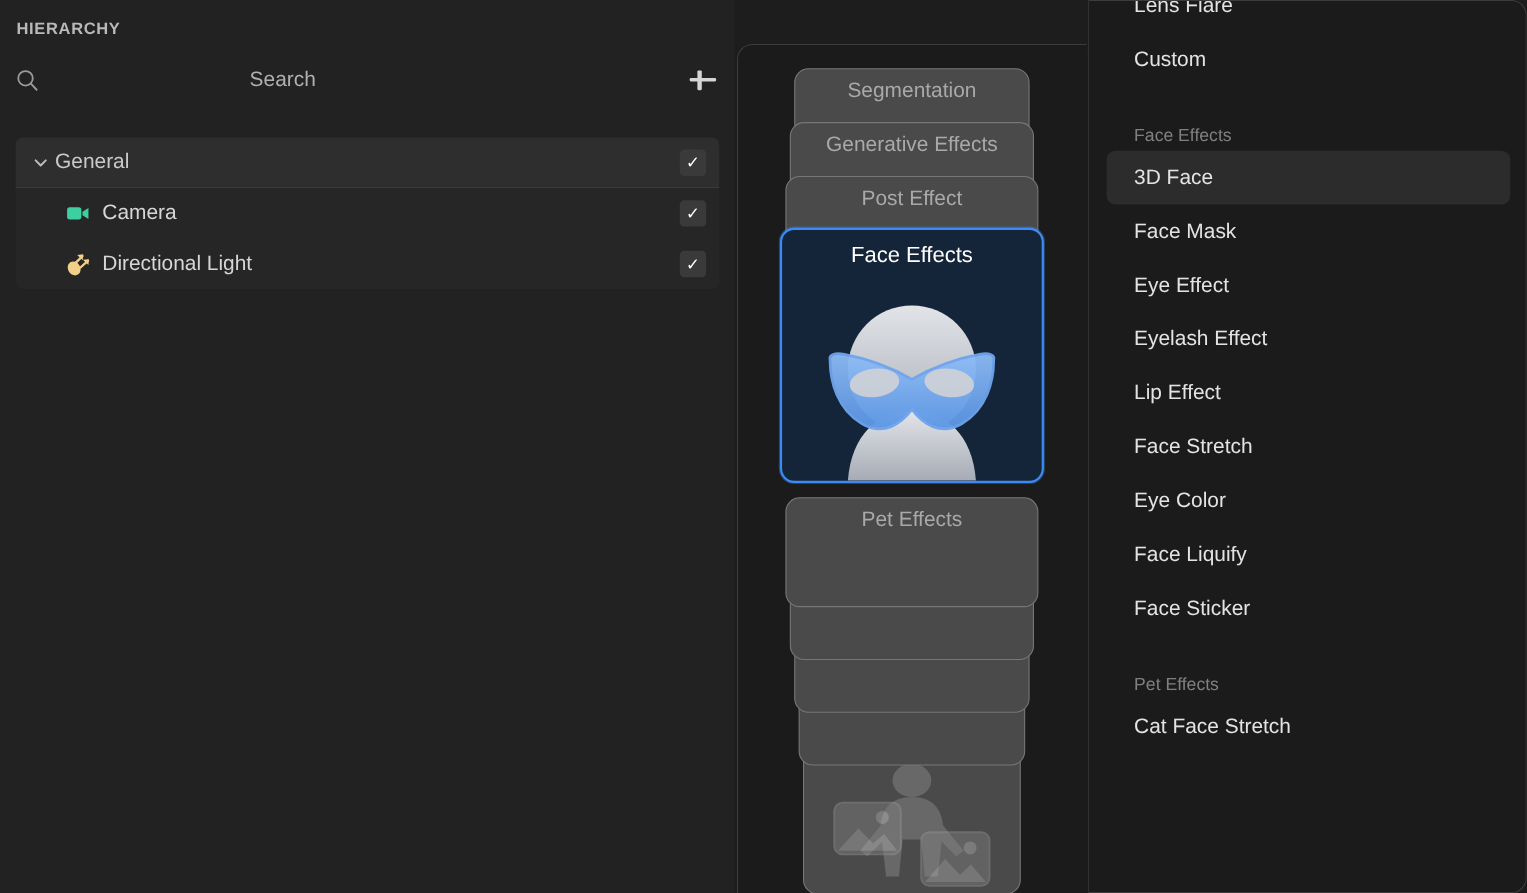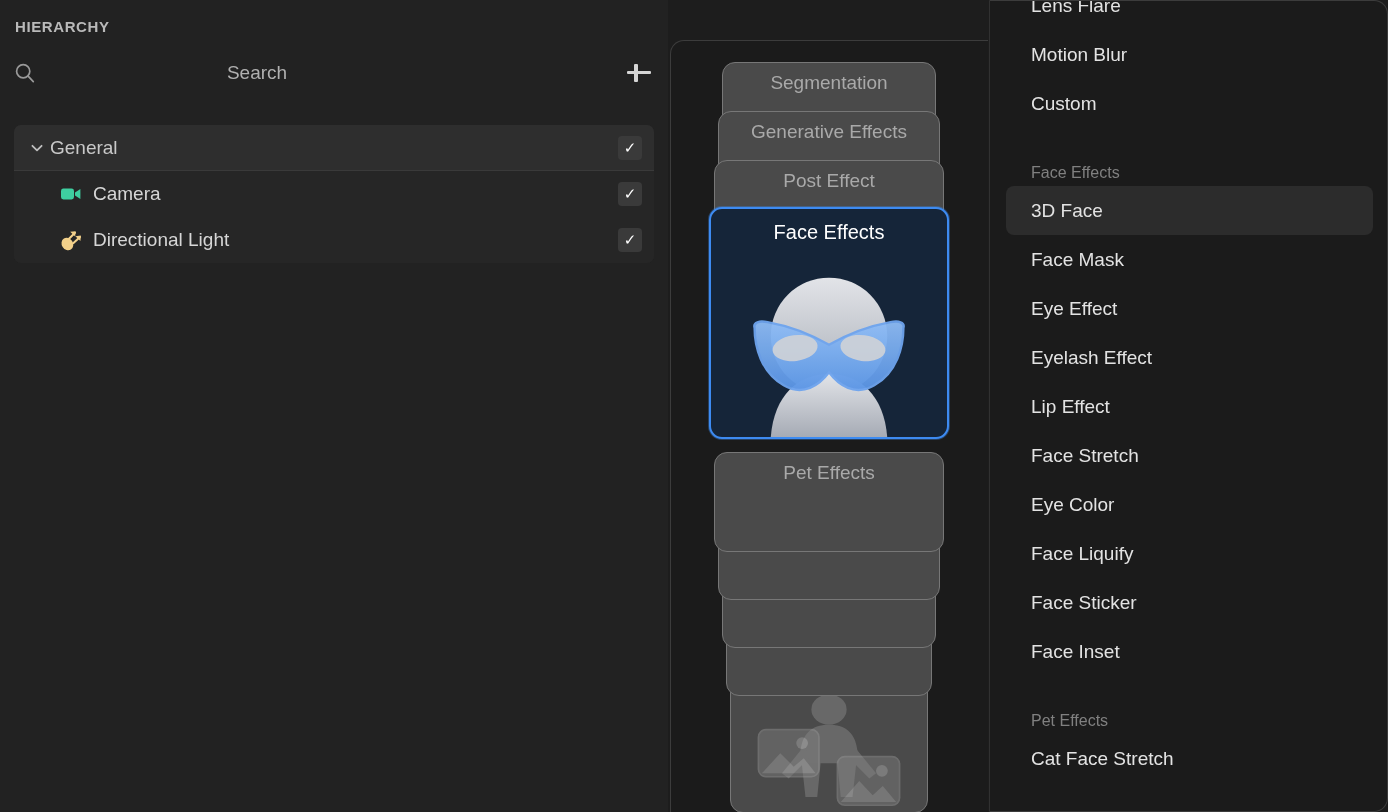--- a/index.html
+++ b/index.html
@@ -230,33 +230,31 @@
                 <circle cx="163" cy="101" r="7" fill="#b8b8b8"></circle>
                 <path d="M114 138 L136 113 L152 130 L164 119 L180 138 Z" fill="#adadad"></path>
               </g>
             </svg></div></div>
       </div>
   </section>
 
   <section id="effects-panel">
     <div id="effects-list">
         <div class="eff-item">Lens Flare</div>
-        <div class="eff-item">Motion Blur</div>
         <div class="eff-item">Custom</div>
         <div class="eff-gap"></div>
         <div class="eff-header">Face Effects</div>
         <div class="eff-item selected">3D Face</div>
         <div class="eff-item">Face Mask</div>
         <div class="eff-item">Eye Effect</div>
         <div class="eff-item">Eyelash Effect</div>
         <div class="eff-item">Lip Effect</div>
         <div class="eff-item">Face Stretch</div>
         <div class="eff-item">Eye Color</div>
         <div class="eff-item">Face Liquify</div>
         <div class="eff-item">Face Sticker</div>
-        <div class="eff-item">Face Inset</div>
         <div class="eff-gap"></div>
         <div class="eff-header">Pet Effects</div>
         <div class="eff-item">Cat Face Stretch</div>
       </div>
   </section>
 
 </div>
 
 </body></html>

